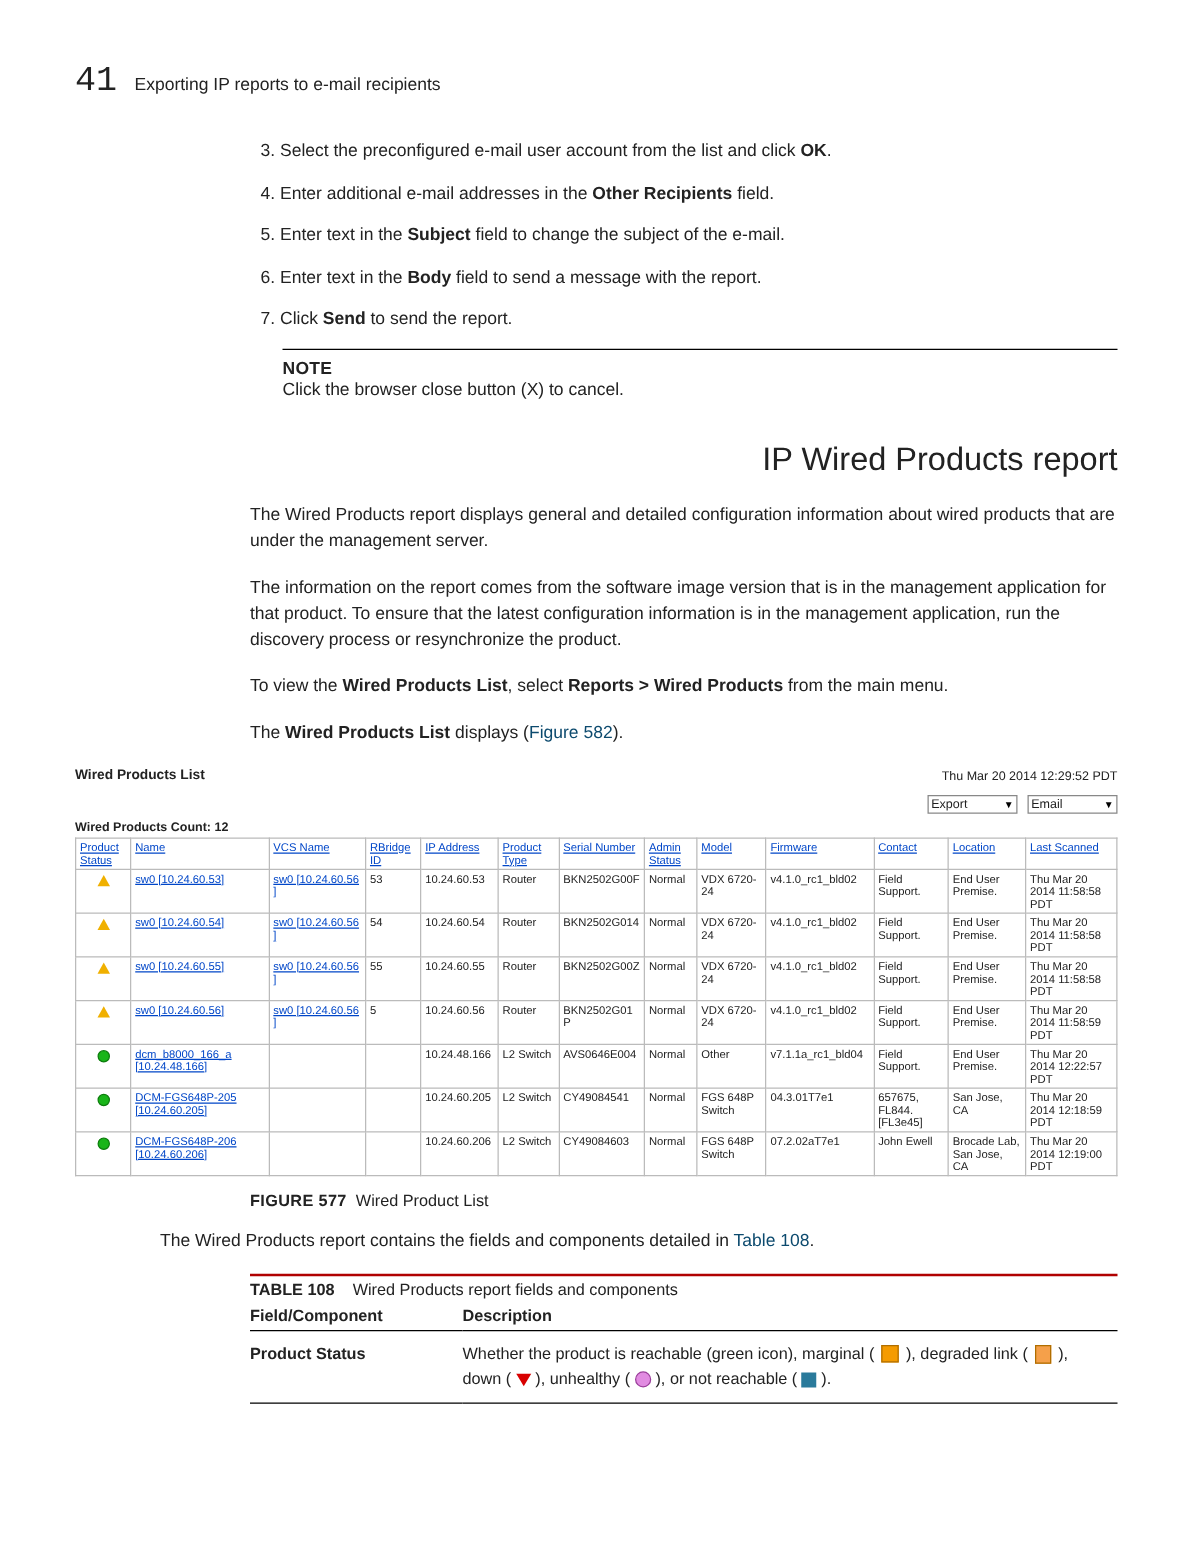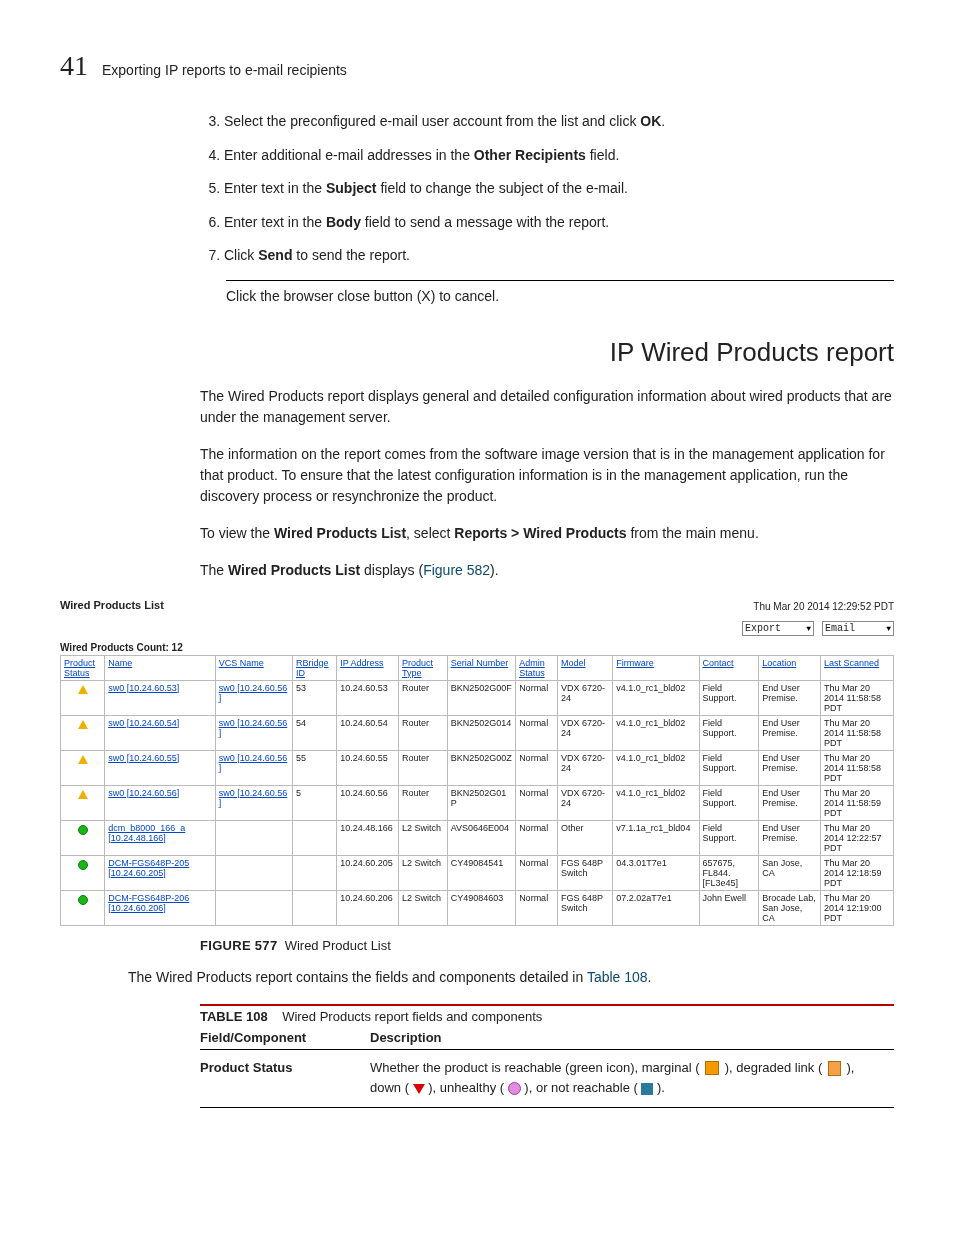--- a/index.html
+++ b/index.html
@@ -13,21 +13,21 @@
   }
   .header-line {
     display: flex;
     align-items: baseline;
     margin-bottom: 30px;
   }
   .page-num {
     font-size: 28px;
     font-weight: 400;
     margin-right: 14px;
-    font-family: Liberation Serif, serif;
+    font-family: Liberation Mono, monospace;
   }
   .header-title {
     font-size: 14px;
   }
   .content {
     margin-left: 140px;
     margin-right: 0;
   }
   ol {
     margin: 0;
@@ -82,21 +82,20 @@
     justify-content: space-between;
     align-items: center;
     font-size: 10px;
     margin-bottom: 6px;
   }
   .embed-dropdowns {
     display: flex;
     gap: 8px;
     justify-content: flex-end;
     margin-bottom: 6px;
-    font-family: Liberation Mono, monospace;
   }
   .dropdown {
     border: 1px solid #888;
     font-size: 10px;
     padding: 1px 2px;
     display: inline-flex;
     align-items: center;
     width: 66px;
     justify-content: space-between;
     background: #fff;
@@ -226,20 +225,21 @@
 <div class="content">
   <ol start="3" id="step-list">
       <li><span>Select the preconfigured e-mail user account from the list and click </span><span class="bold">OK</span><span>.</span></li>
       <li><span>Enter additional e-mail addresses in the </span><span class="bold">Other Recipients</span><span> field.</span></li>
       <li><span>Enter text in the </span><span class="bold">Subject</span><span> field to change the subject of the e-mail.</span></li>
       <li><span>Enter text in the </span><span class="bold">Body</span><span> field to send a message with the report.</span></li>
       <li><span>Click </span><span class="bold">Send</span><span> to send the report.</span></li>
     </ol>
 
   <div class="note-block">
+    <div class="note-label">NOTE</div>
     <div class="note-text">Click the browser close button (X) to cancel.</div>
   </div>
 
   <h2 class="section-heading">IP Wired Products report</h2>
 
   <p>The Wired Products report displays general and detailed configuration information about wired products that are under the management server.</p>
   <p>The information on the report comes from the software image version that is in the management application for that product. To ensure that the latest configuration information is in the management application, run the discovery process or resynchronize the product.</p>
   <p>
     <span>To view the </span><span class="bold">Wired Products List</span><span>, select </span><span class="bold">Reports &gt; Wired Products</span><span> from the main menu.</span>
   </p>

